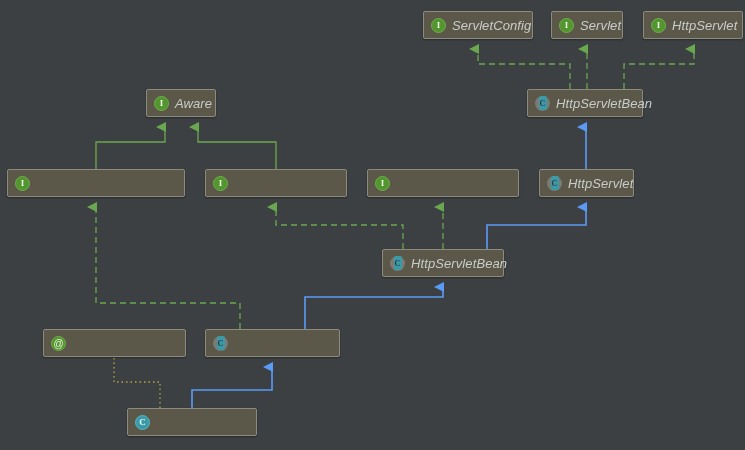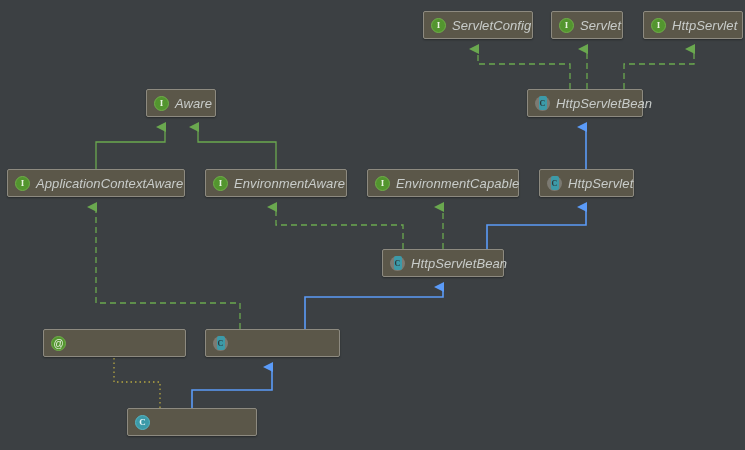--- a/index.html
+++ b/index.html
@@ -183,31 +183,28 @@
     <span class="node-label">HttpServletBean</span>
   </div>
 
   <div class="node" style="left:146px; top:89px; width:70px;">
     <span class="node-icon icon-interface">I</span>
     <span class="node-label">Aware</span>
   </div>
 
   <div class="node" style="left:7px; top:169px; width:178px;">
     <span class="node-icon icon-interface">I</span>
-    <span class="node-label">ApplicationContextAware</span>
   </div>
 
   <div class="node" style="left:205px; top:169px; width:142px;">
     <span class="node-icon icon-interface">I</span>
-    <span class="node-label">EnvironmentAware</span>
   </div>
 
   <div class="node" style="left:367px; top:169px; width:152px;">
     <span class="node-icon icon-interface">I</span>
-    <span class="node-label">EnvironmentCapable</span>
   </div>
 
   <div class="node" style="left:539px; top:169px; width:95px;">
     <span class="node-icon icon-abstract-class">
         <span>C</span>
       </span>
     <span class="node-label">HttpServlet</span>
   </div>
 
   <div class="node" style="left:382px; top:249px; width:122px;">

